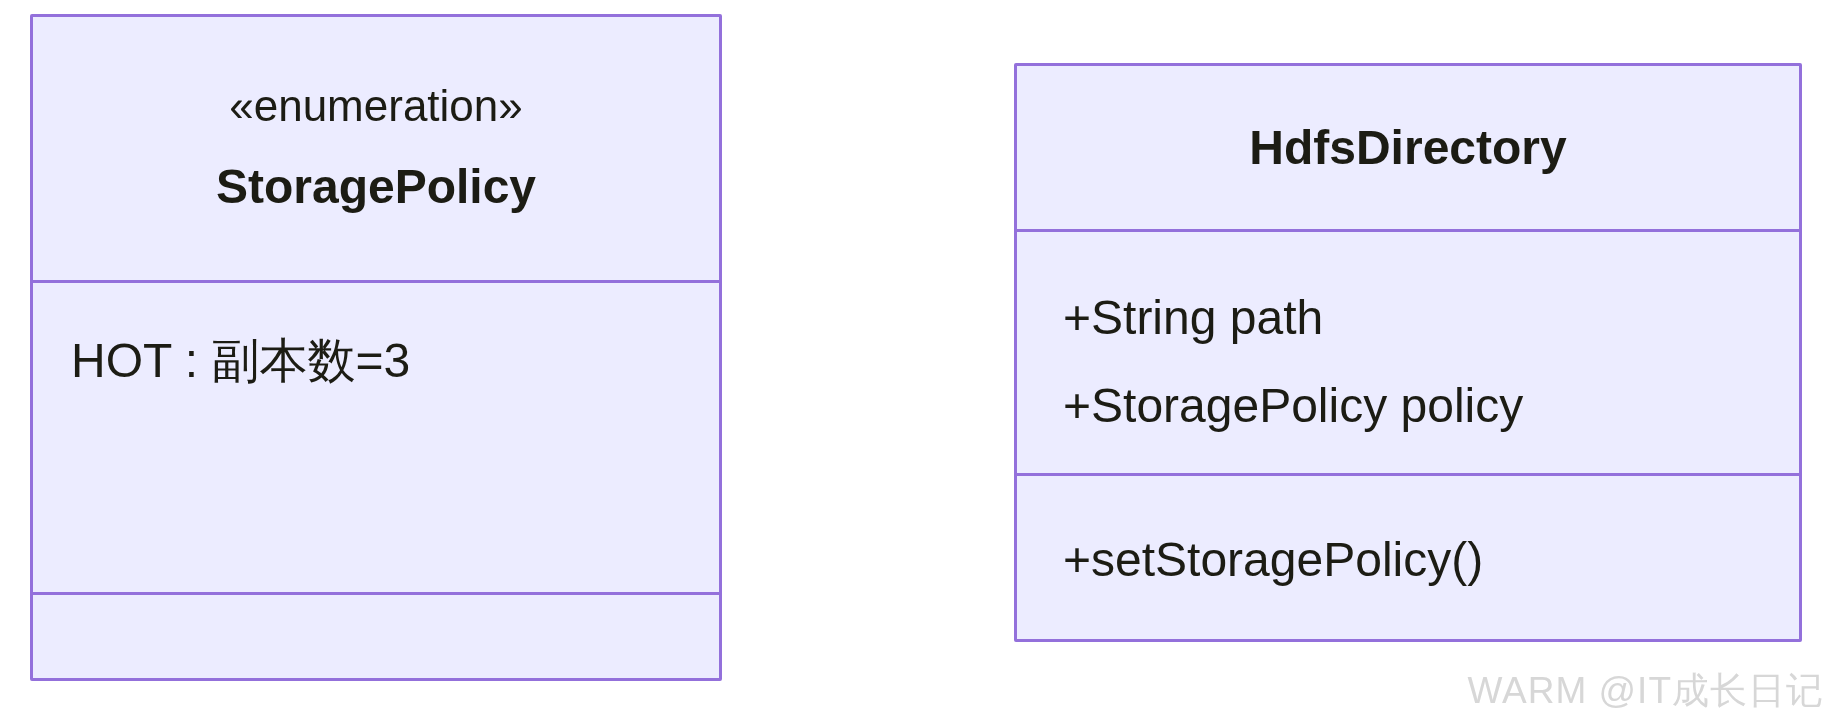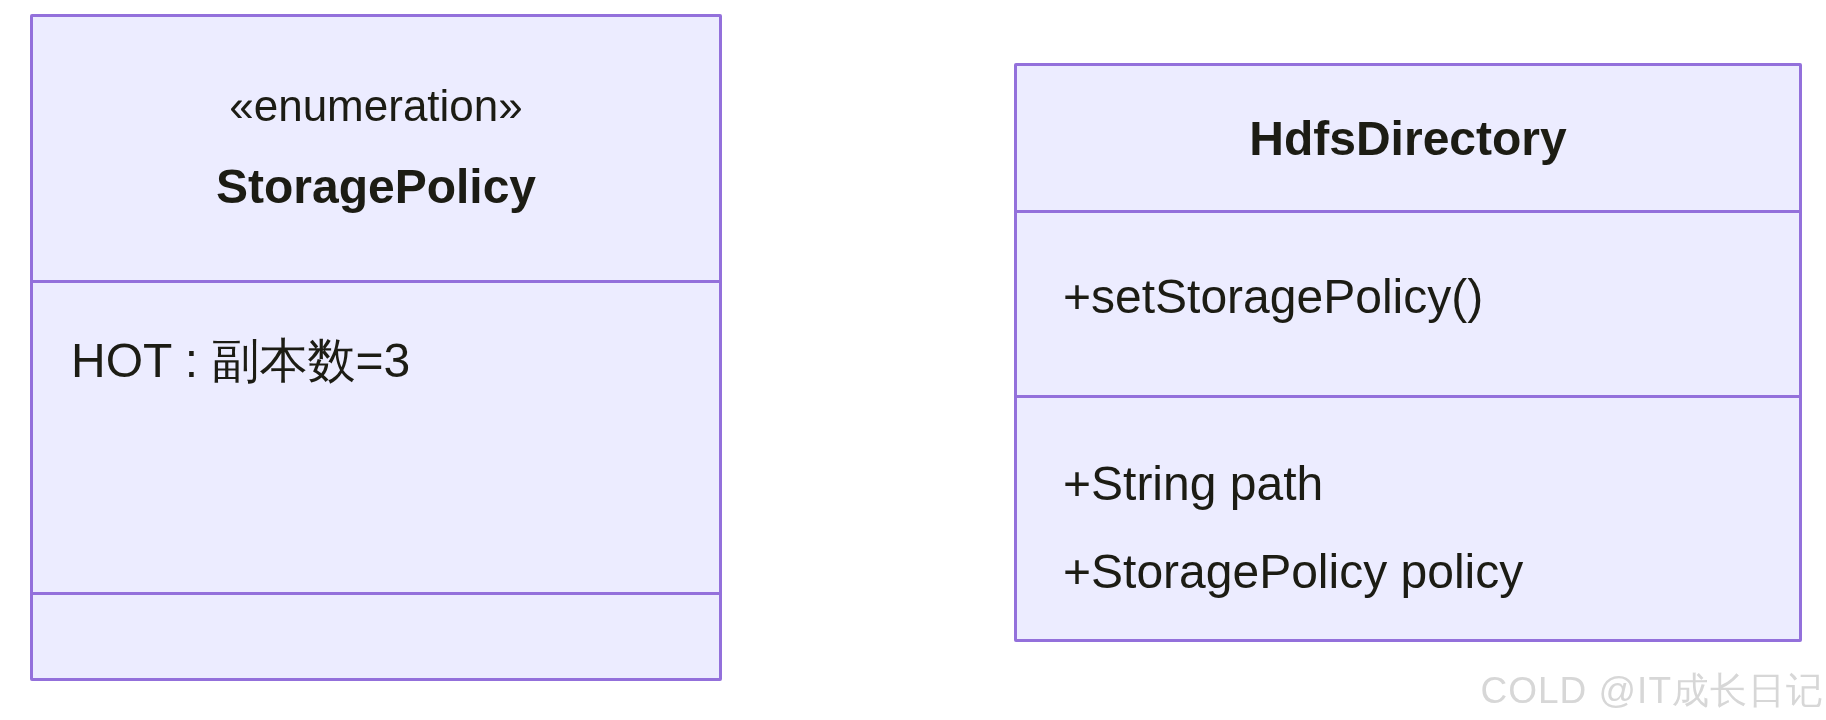--- a/index.html
+++ b/index.html
@@ -76,21 +76,21 @@
     flex: 1;
   }
   
   .class-node {
     left: 1014px;
     top: 63px;
     width: 788px;
     height: 579px;
   }
   .class-header {
-    height: 144px;
+    height: 163px;
     display: flex;
     align-items: center;
     justify-content: center;
   }
   .class-title {
     font-size: 48px;
     font-weight: 700;
     white-space: nowrap;
   }
   .class-attrs {
@@ -131,24 +131,24 @@
     <div class="compartment enum-body">
       <div class="enum-row">HOT : 副本数=3</div>
     </div>
     <div class="compartment enum-footer"></div>
   </div>
 
   <div class="uml-node class-node">
     <div class="compartment first class-header">
       <div class="class-title">HdfsDirectory</div>
     </div>
-    <div class="compartment class-methods">
-      <div class="member-row">+setStoragePolicy()</div>
-    </div>
     <div class="compartment class-attrs">
       <div class="member-row">+String path</div>
       <div class="member-row">+StoragePolicy policy</div>
     </div>
+    <div class="compartment class-methods">
+      <div class="member-row">+setStoragePolicy()</div>
+    </div>
   </div>
 
-  <div class="watermark">COLD @IT成长日记</div>
+  <div class="watermark">WARM @IT成长日记</div>
 
 </div>
 
 </body></html>

